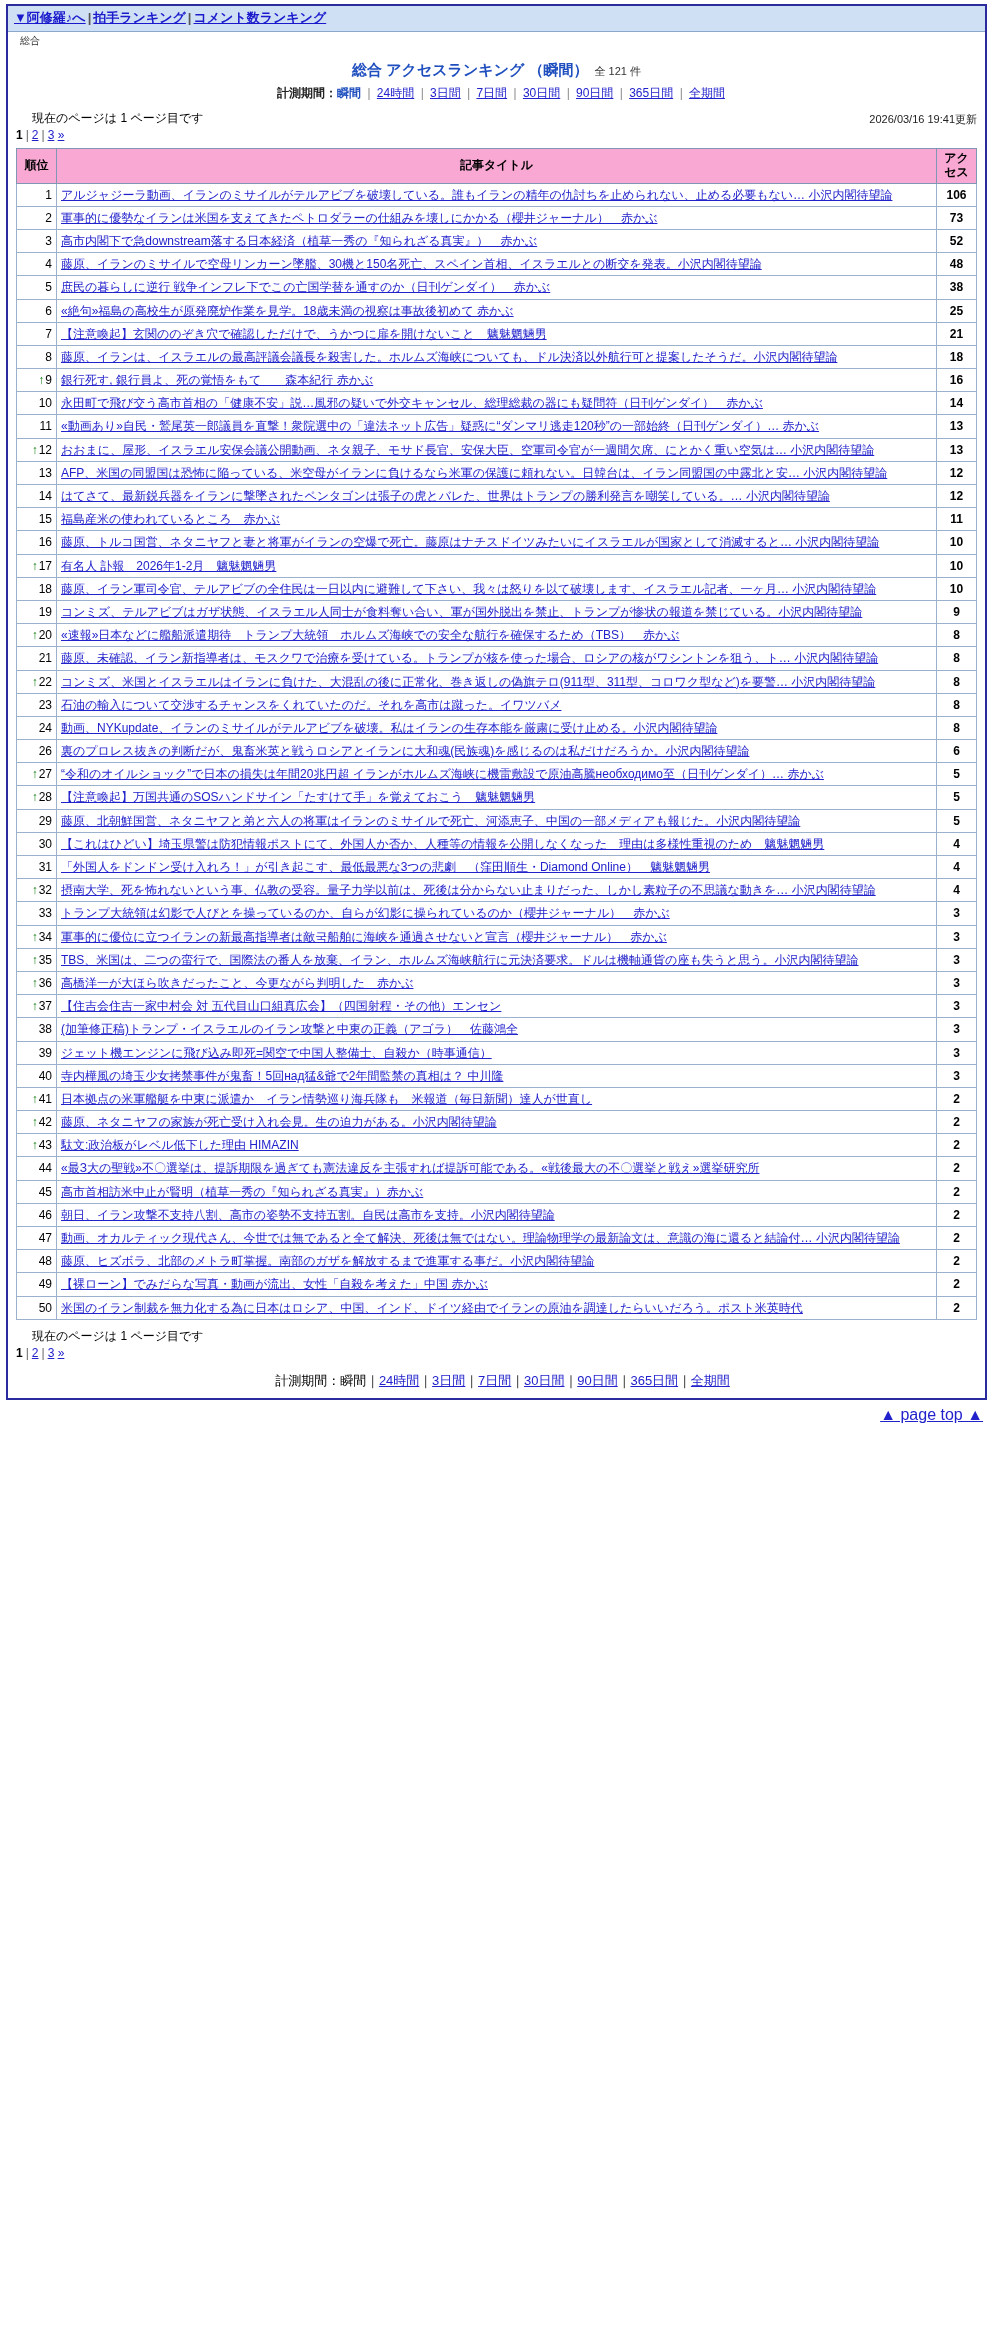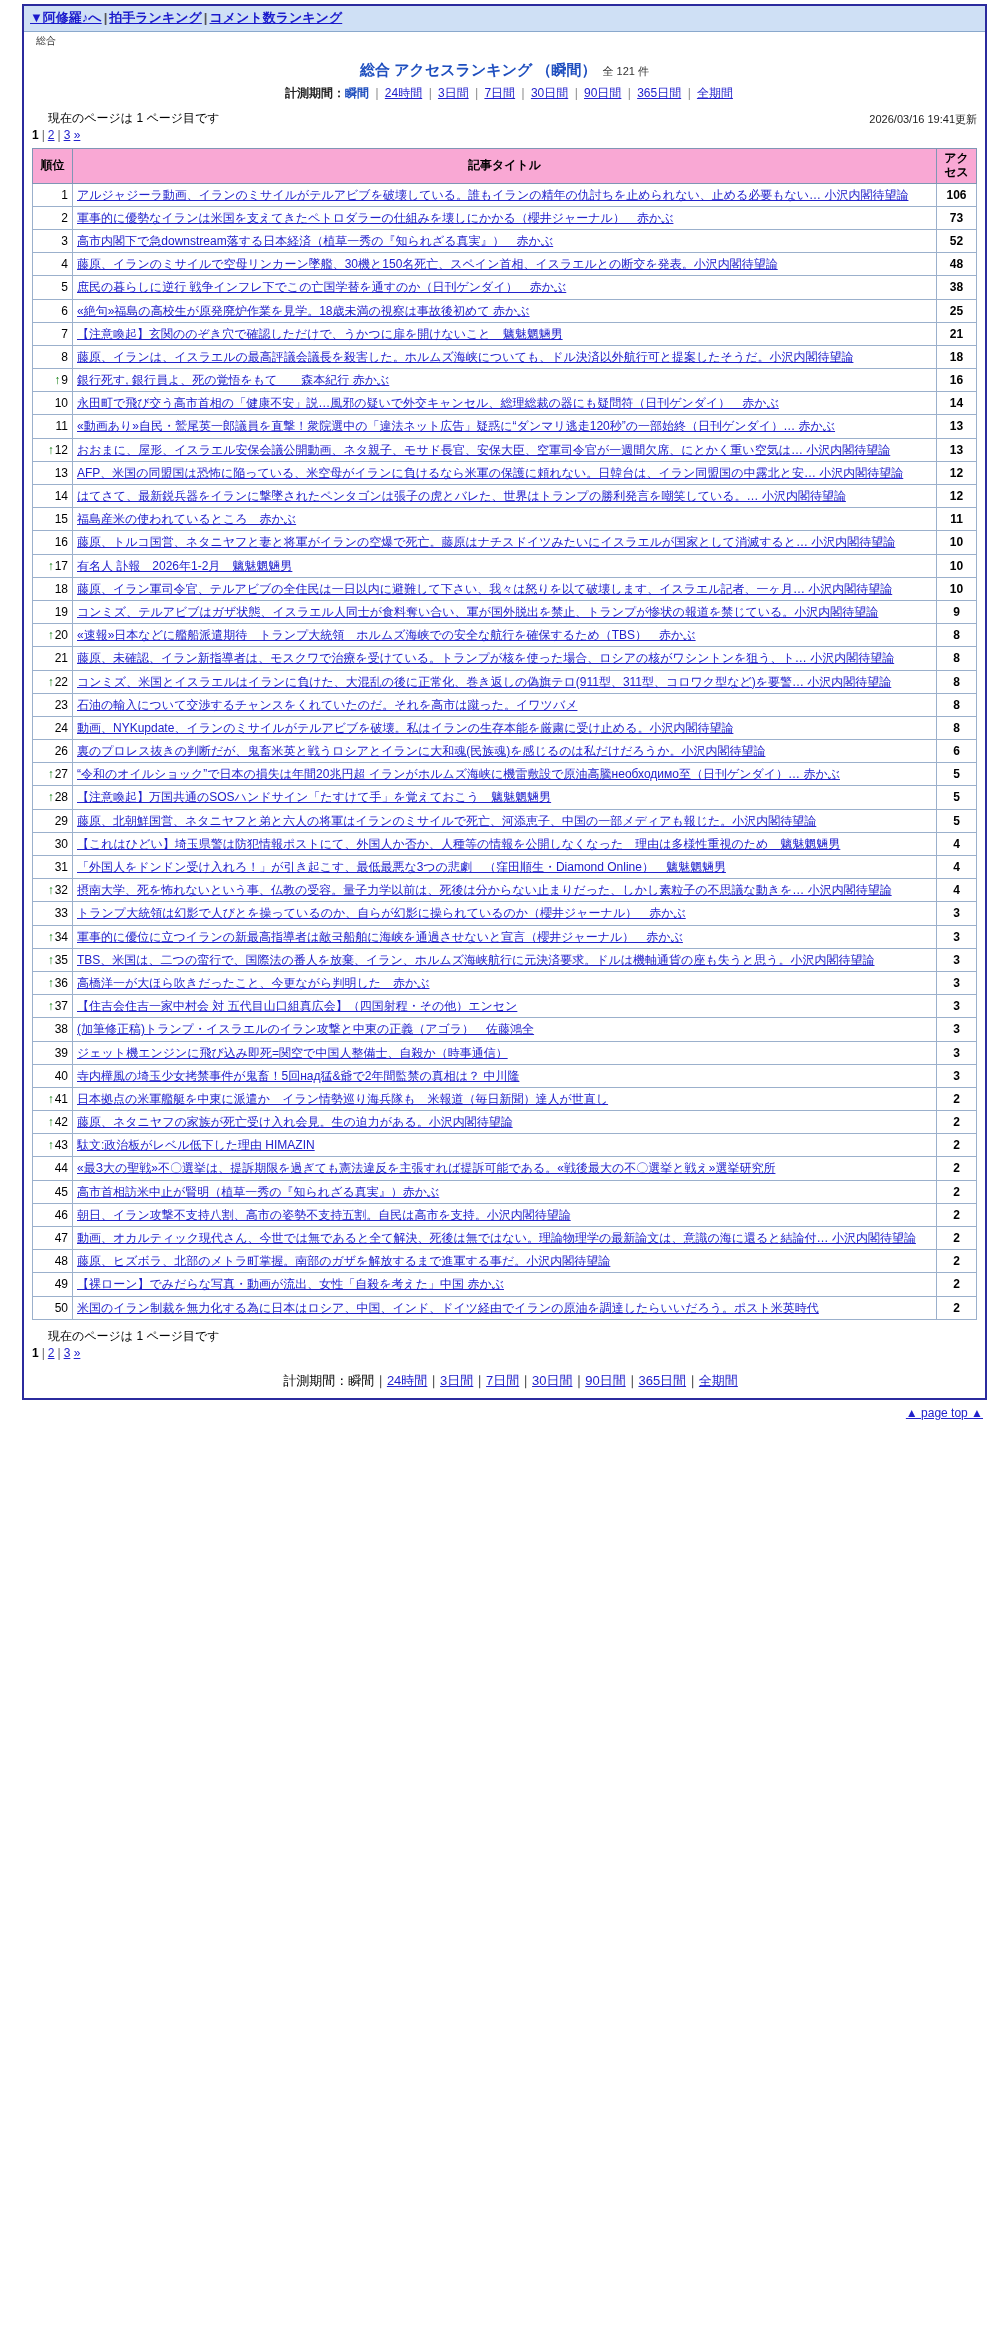--- a/index.html
+++ b/index.html
@@ -7,21 +7,21 @@
     background:#ffffff;
     font-family:"Liberation Sans","DejaVu Sans",sans-serif;
     font-size:12px;
     color:#000;
     width:993px;
   }
   a{color:#2222cc;text-decoration:underline;}
   .page{width:993px;box-sizing:border-box;}
   .outer{
     border:2px solid #2b2b9e;
-    margin:4px 6px 0 22px;
+    margin:4px 6px 0 6px;
     box-sizing:border-box;
   }
   
   .topnav{
     background:#cfe0f5;
     border-bottom:1px solid #8aa8cc;
     padding:3px 6px 4px 6px;
     font-size:13px;
     font-weight:bold;
     white-space:nowrap;
@@ -112,21 +112,21 @@
   .up{color:#0a7a0a;font-weight:bold;margin-right:1px;}
   td.title-cell a{color:#2222cc;}
   .foot-periods{
     text-align:center;
     font-size:13px;
     padding:6px 0 8px 12px;
   }
   .pagetop{
     text-align:right;
     padding:6px 10px 8px 0;
-    font-size:12px;
+    font-size:16px;
   }
   .pagetop a{color:#2222cc;}
 </style>
 </head>
 <body>
 
 <div class="page">
 
   <div class="outer">
 

